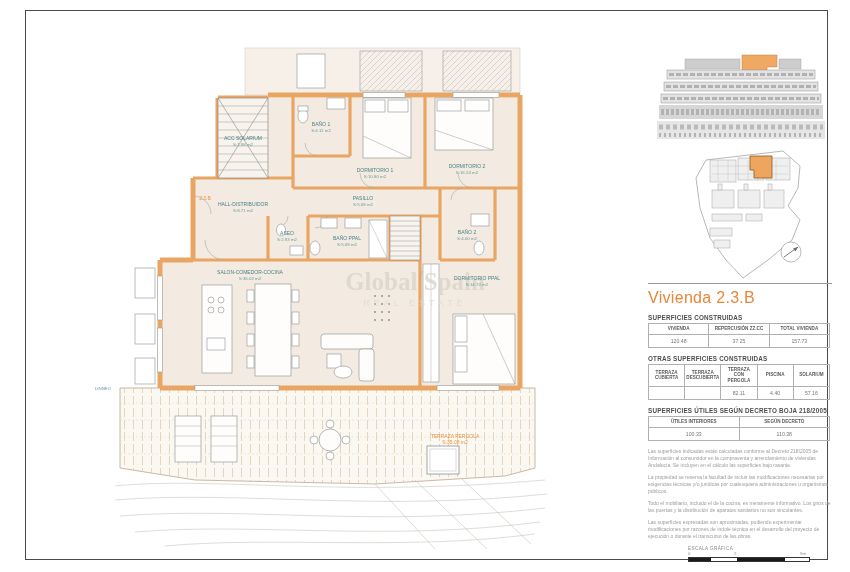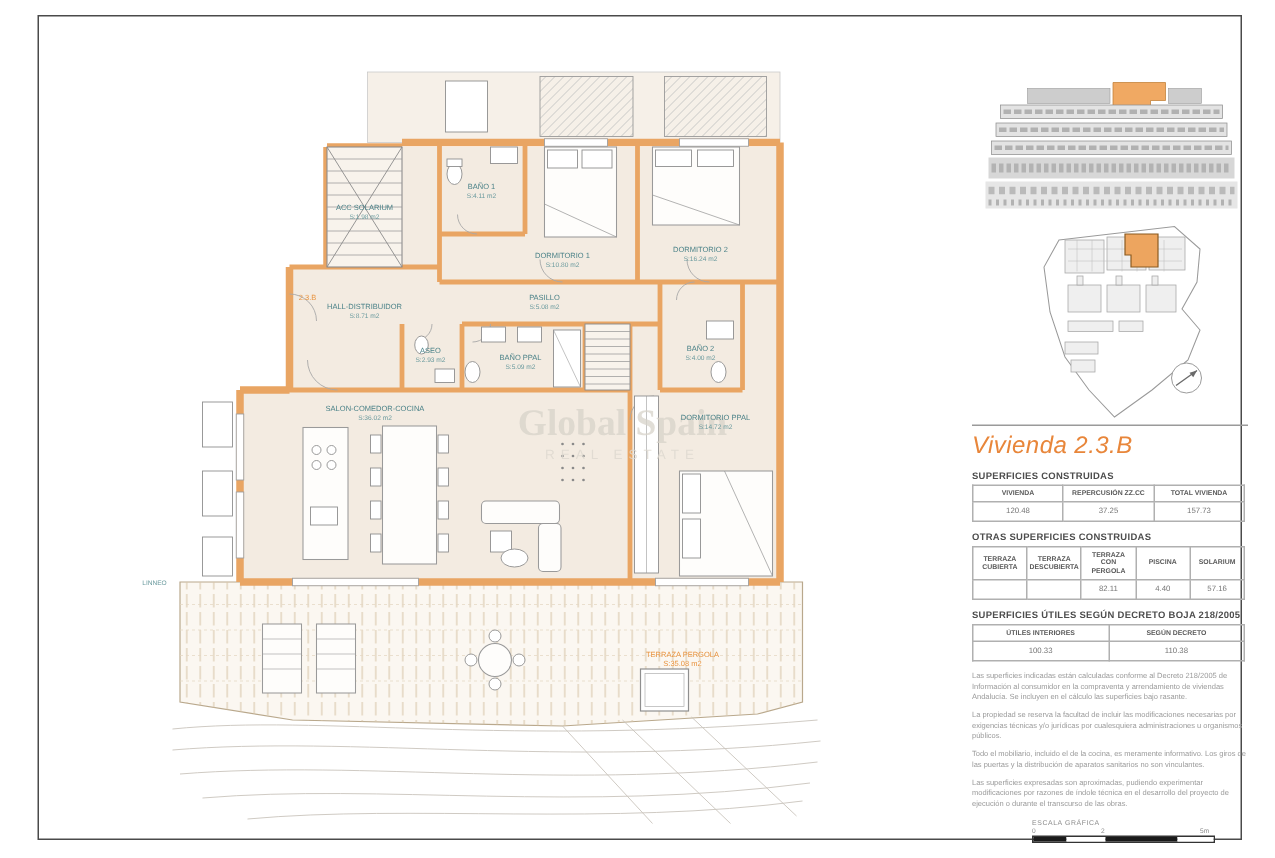--- a/index.html
+++ b/index.html
@@ -17,21 +17,21 @@
   .furn{fill:#fefdfb;stroke:#9a9a9a;stroke-width:0.7;}
   .fix{fill:#ffffff;stroke:#8f8f8f;stroke-width:0.6;}
   .door{fill:none;stroke:#a8a8a8;stroke-width:0.6;}
   .cont{fill:none;stroke:#c9c4bc;stroke-width:0.6;}
   .wm1{font-family:"Liberation Serif",serif;font-weight:bold;font-size:25px;fill:#d8d3ca;opacity:.75;text-anchor:middle;}
   .wm2{font-family:"Liberation Sans",sans-serif;font-size:9px;fill:#ddd8cf;opacity:.8;letter-spacing:4px;text-anchor:middle;}
   
   .elev{position:absolute;left:655px;top:45px;width:172px;height:100px;}
   .site{position:absolute;left:688px;top:148px;width:125px;height:133px;}
   .tblock{position:absolute;left:648px;top:283px;width:184px;border-top:1px solid #9a9a9a;padding-top:5px;}
-  .ptitle{color:#e8863a;font-size:16px;letter-spacing:.3px;margin:0 0 6px 0;font-style:italic;}
+  .ptitle{color:#e8863a;font-size:16px;letter-spacing:.3px;margin:0 0 6px 0;}
   .sech{font-size:6.3px;font-weight:bold;color:#4d4d4d;letter-spacing:.2px;margin:7px 0 2px 0;}
   table.tb{border-collapse:collapse;width:182px;table-layout:fixed;}
   table.tb th,table.tb td{border:1px solid #b0b0b0;text-align:center;vertical-align:middle;}
   table.tb th{font-size:4.6px;font-weight:bold;color:#5a5a5a;padding:2px 1px;line-height:1.25;}
   table.tb td{font-size:5.2px;color:#777;padding:2.5px 1px;height:7px;}
   .notes{margin-top:7px;}
   .note{font-size:5px;color:#9b9b9b;line-height:1.4;margin:0 0 5px 0;}
   .scale{position:absolute;left:688px;top:546px;width:130px;}
   .scale .slbl{font-size:4.6px;color:#8a8a8a;letter-spacing:.4px;}
   .sticks{position:relative;height:6px;font-size:4.4px;color:#8a8a8a;}

